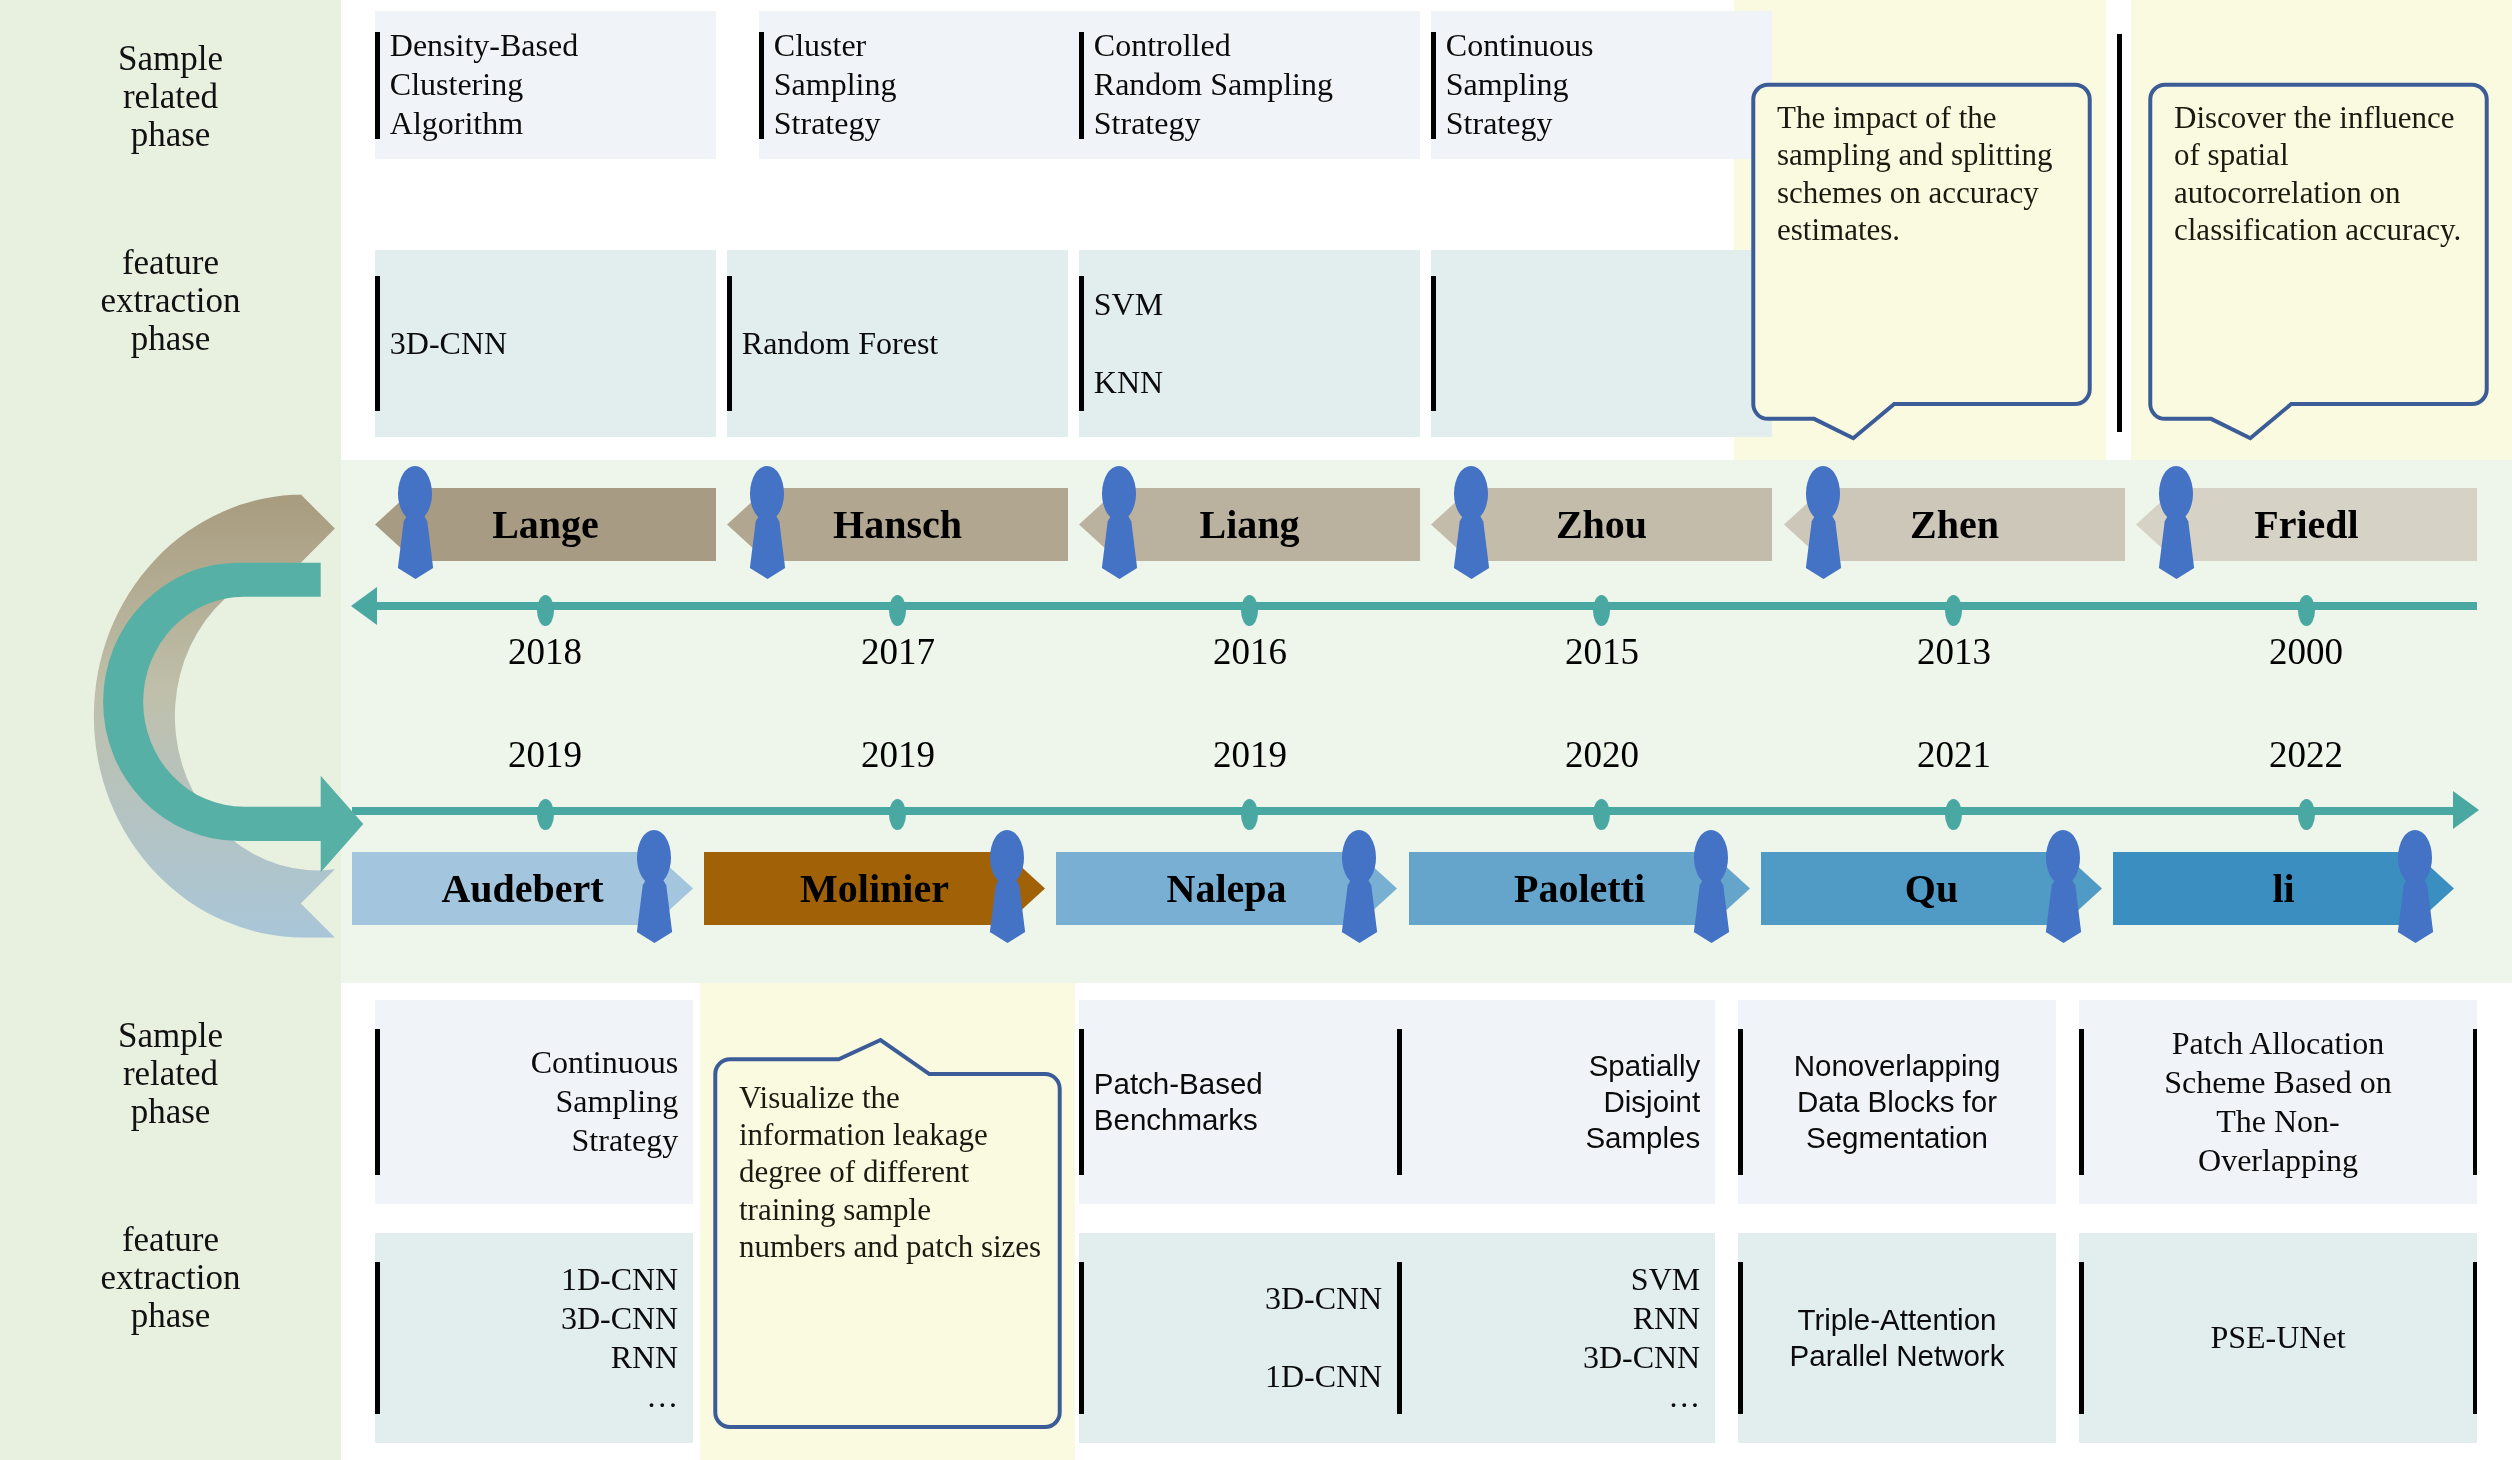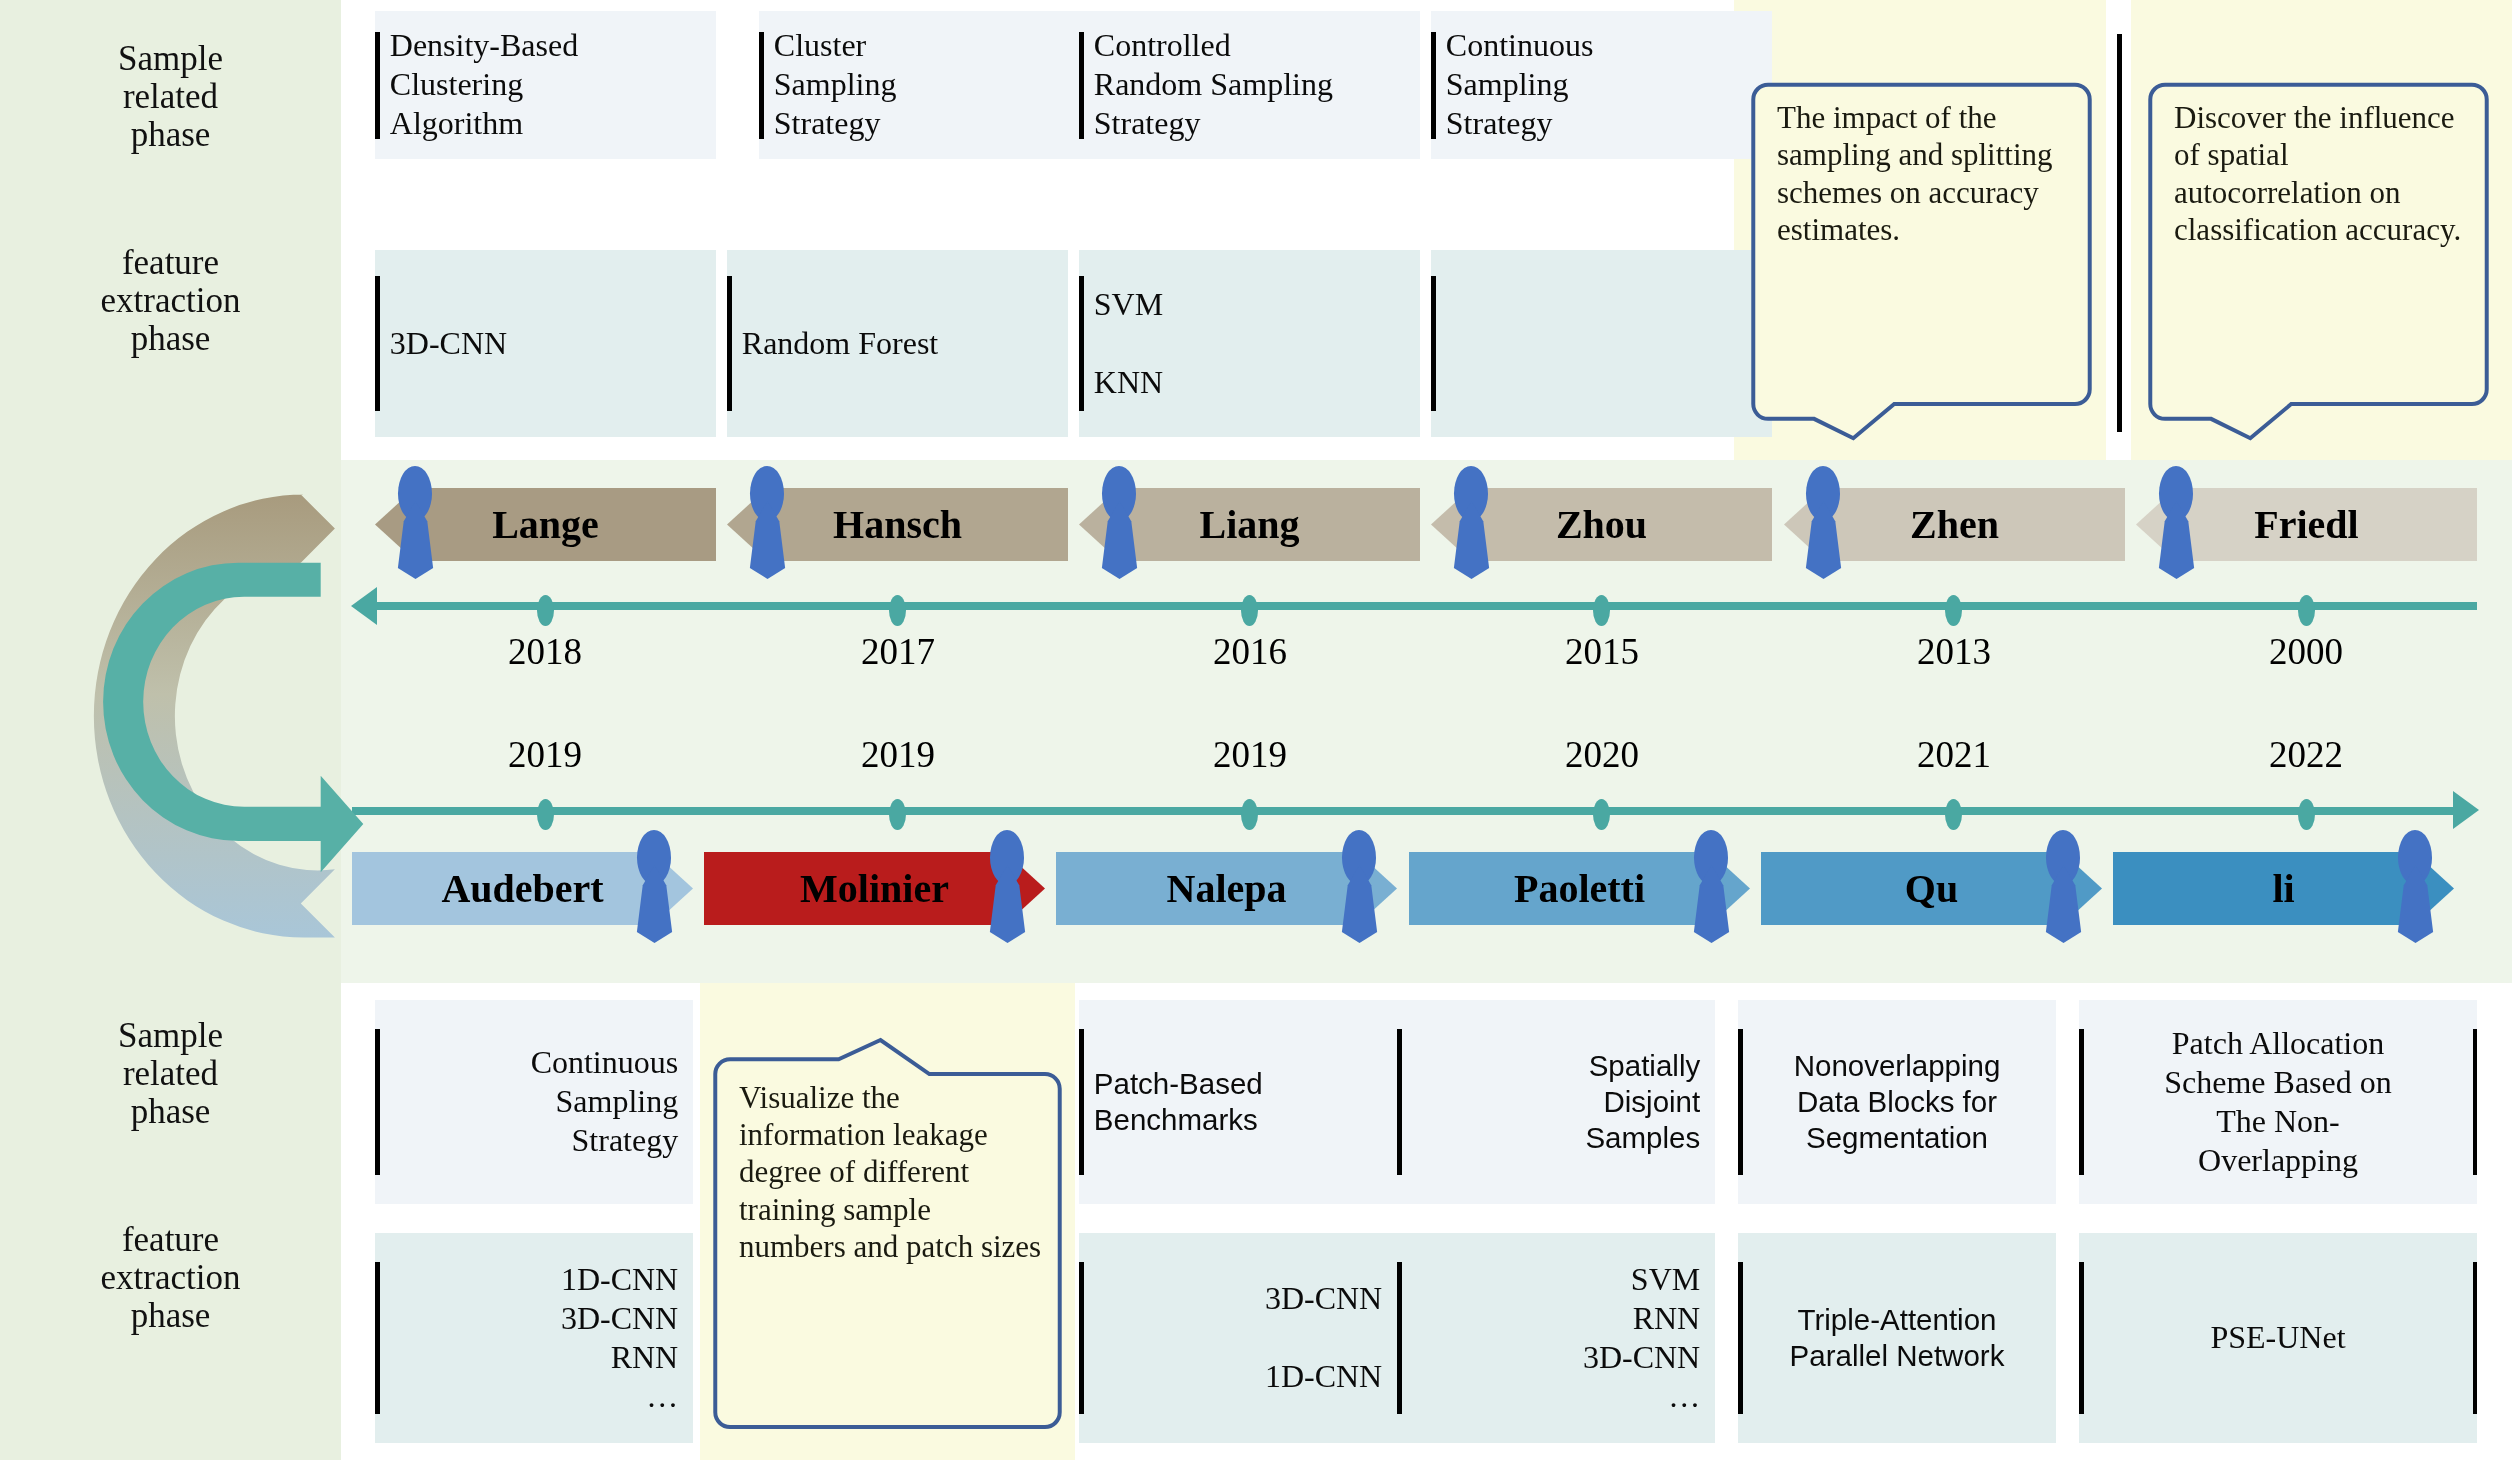--- a/index.html
+++ b/index.html
@@ -231,21 +231,21 @@
       <div class="axdot" style="left:1593px;top:799px;"></div>
       <div class="axdot" style="left:1945px;top:799px;"></div>
       <div class="axdot" style="left:2298px;top:799px;"></div>
       <div class="chev right" style="left:352px;top:852px;width:341px;background:#a3c5de;justify-content:flex-end;">
         <div class="name">Audebert</div>
       </div>
       <div class="person" style="left:630px;top:830px;">
         <div class="head"></div>
         <div class="body"></div>
       </div>
-      <div class="chev right" style="left:704px;top:852px;width:341px;background:#b91c1c;">
+      <div class="chev right" style="left:704px;top:852px;width:341px;background:#a16207;">
         <div class="name">Molinier</div>
       </div>
       <div class="person" style="left:983px;top:830px;">
         <div class="head"></div>
         <div class="body"></div>
       </div>
       <div class="chev right" style="left:1056px;top:852px;width:341px;background:#79afd2;">
         <div class="name">Nalepa</div>
       </div>
       <div class="person" style="left:1335px;top:830px;">

